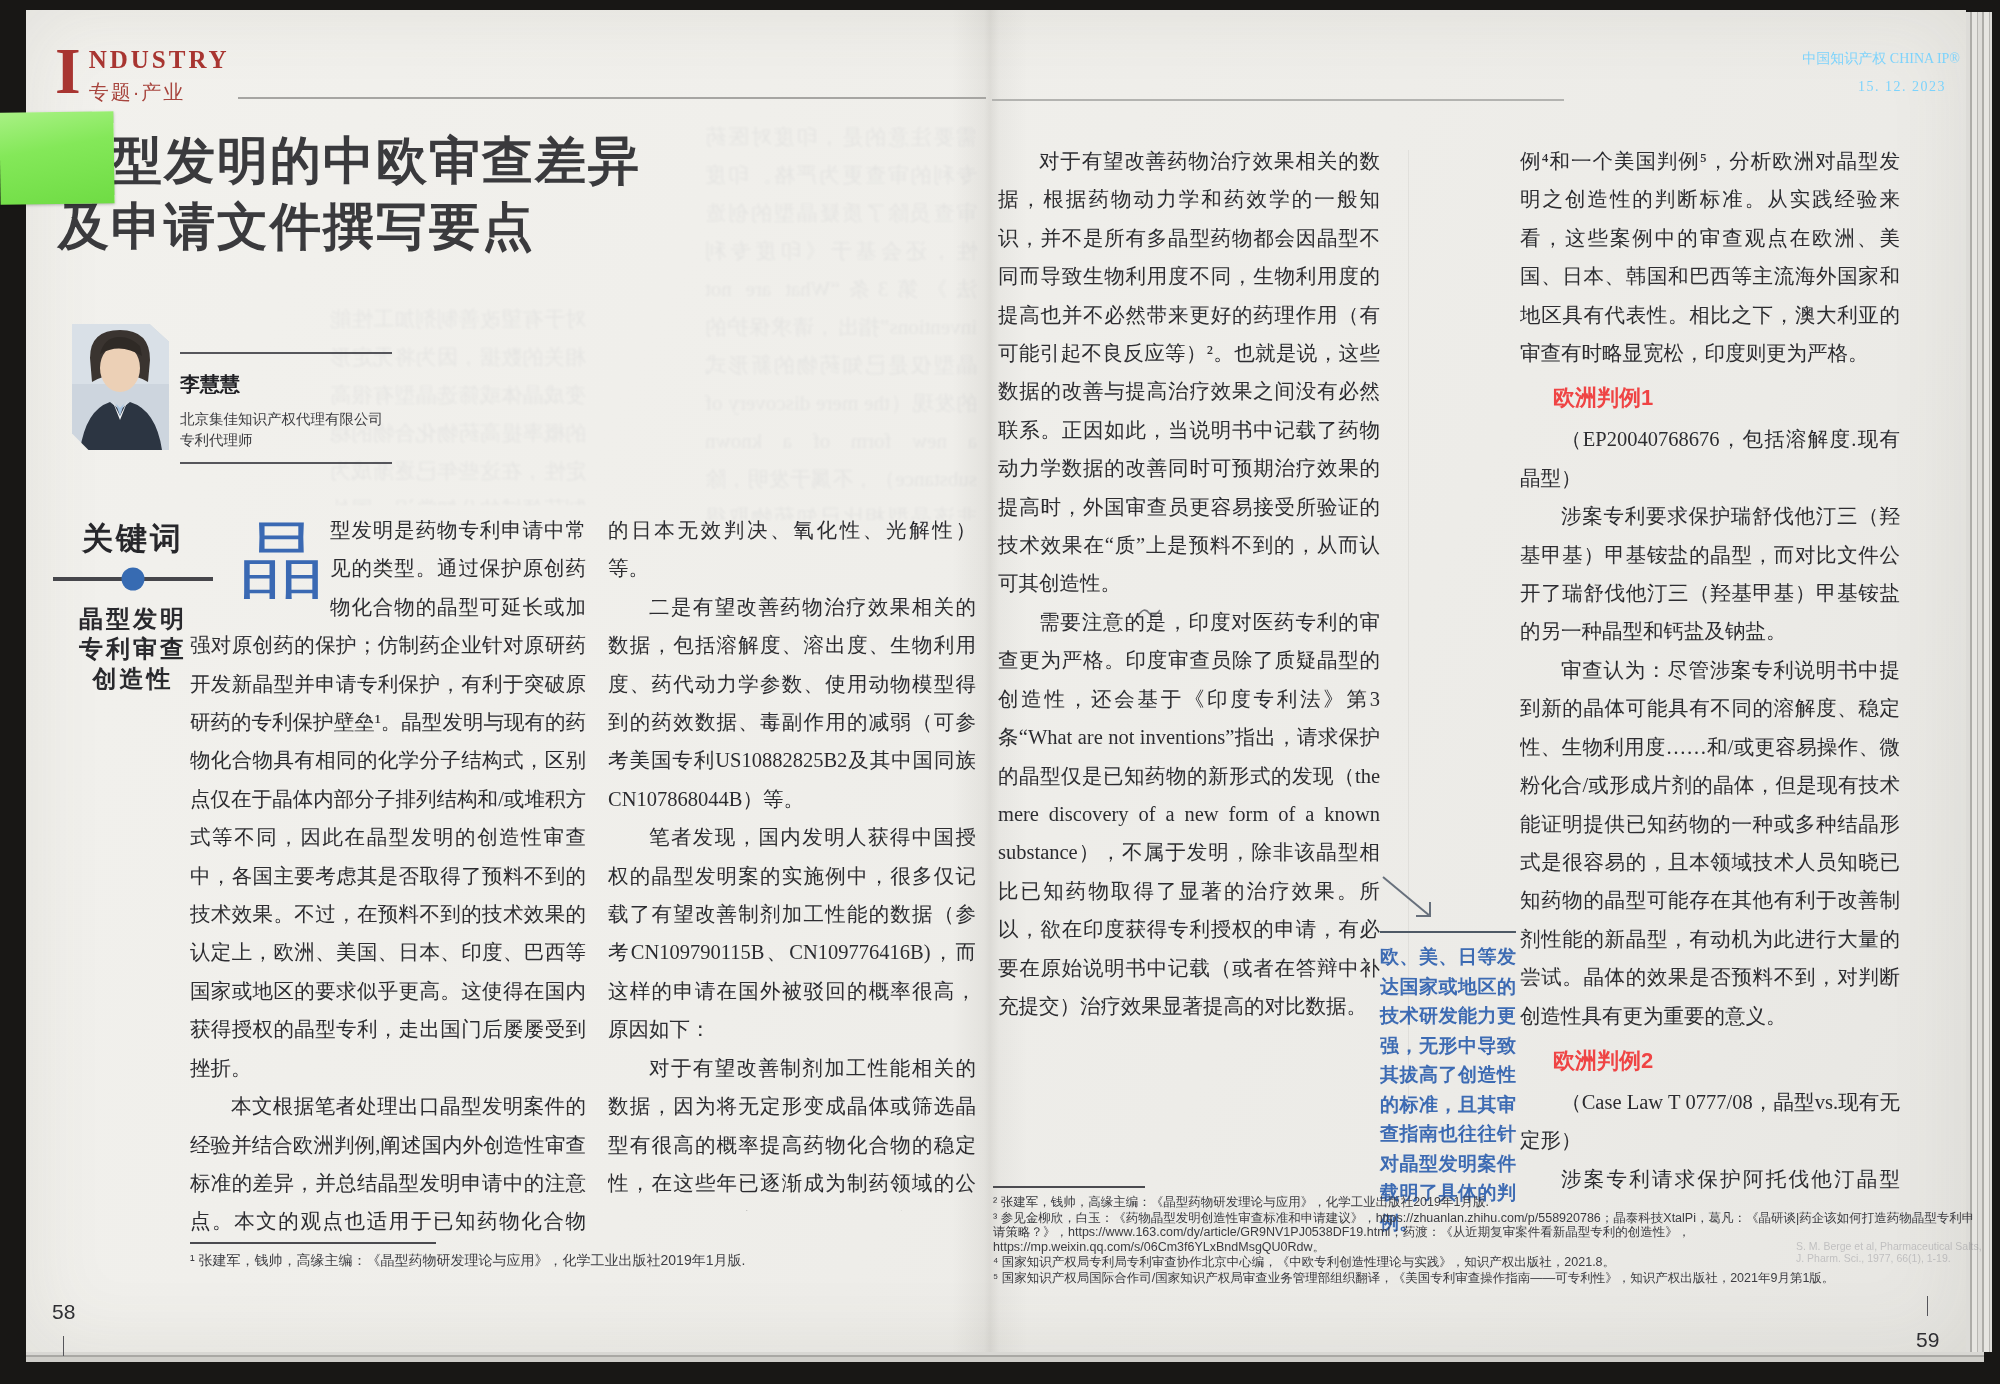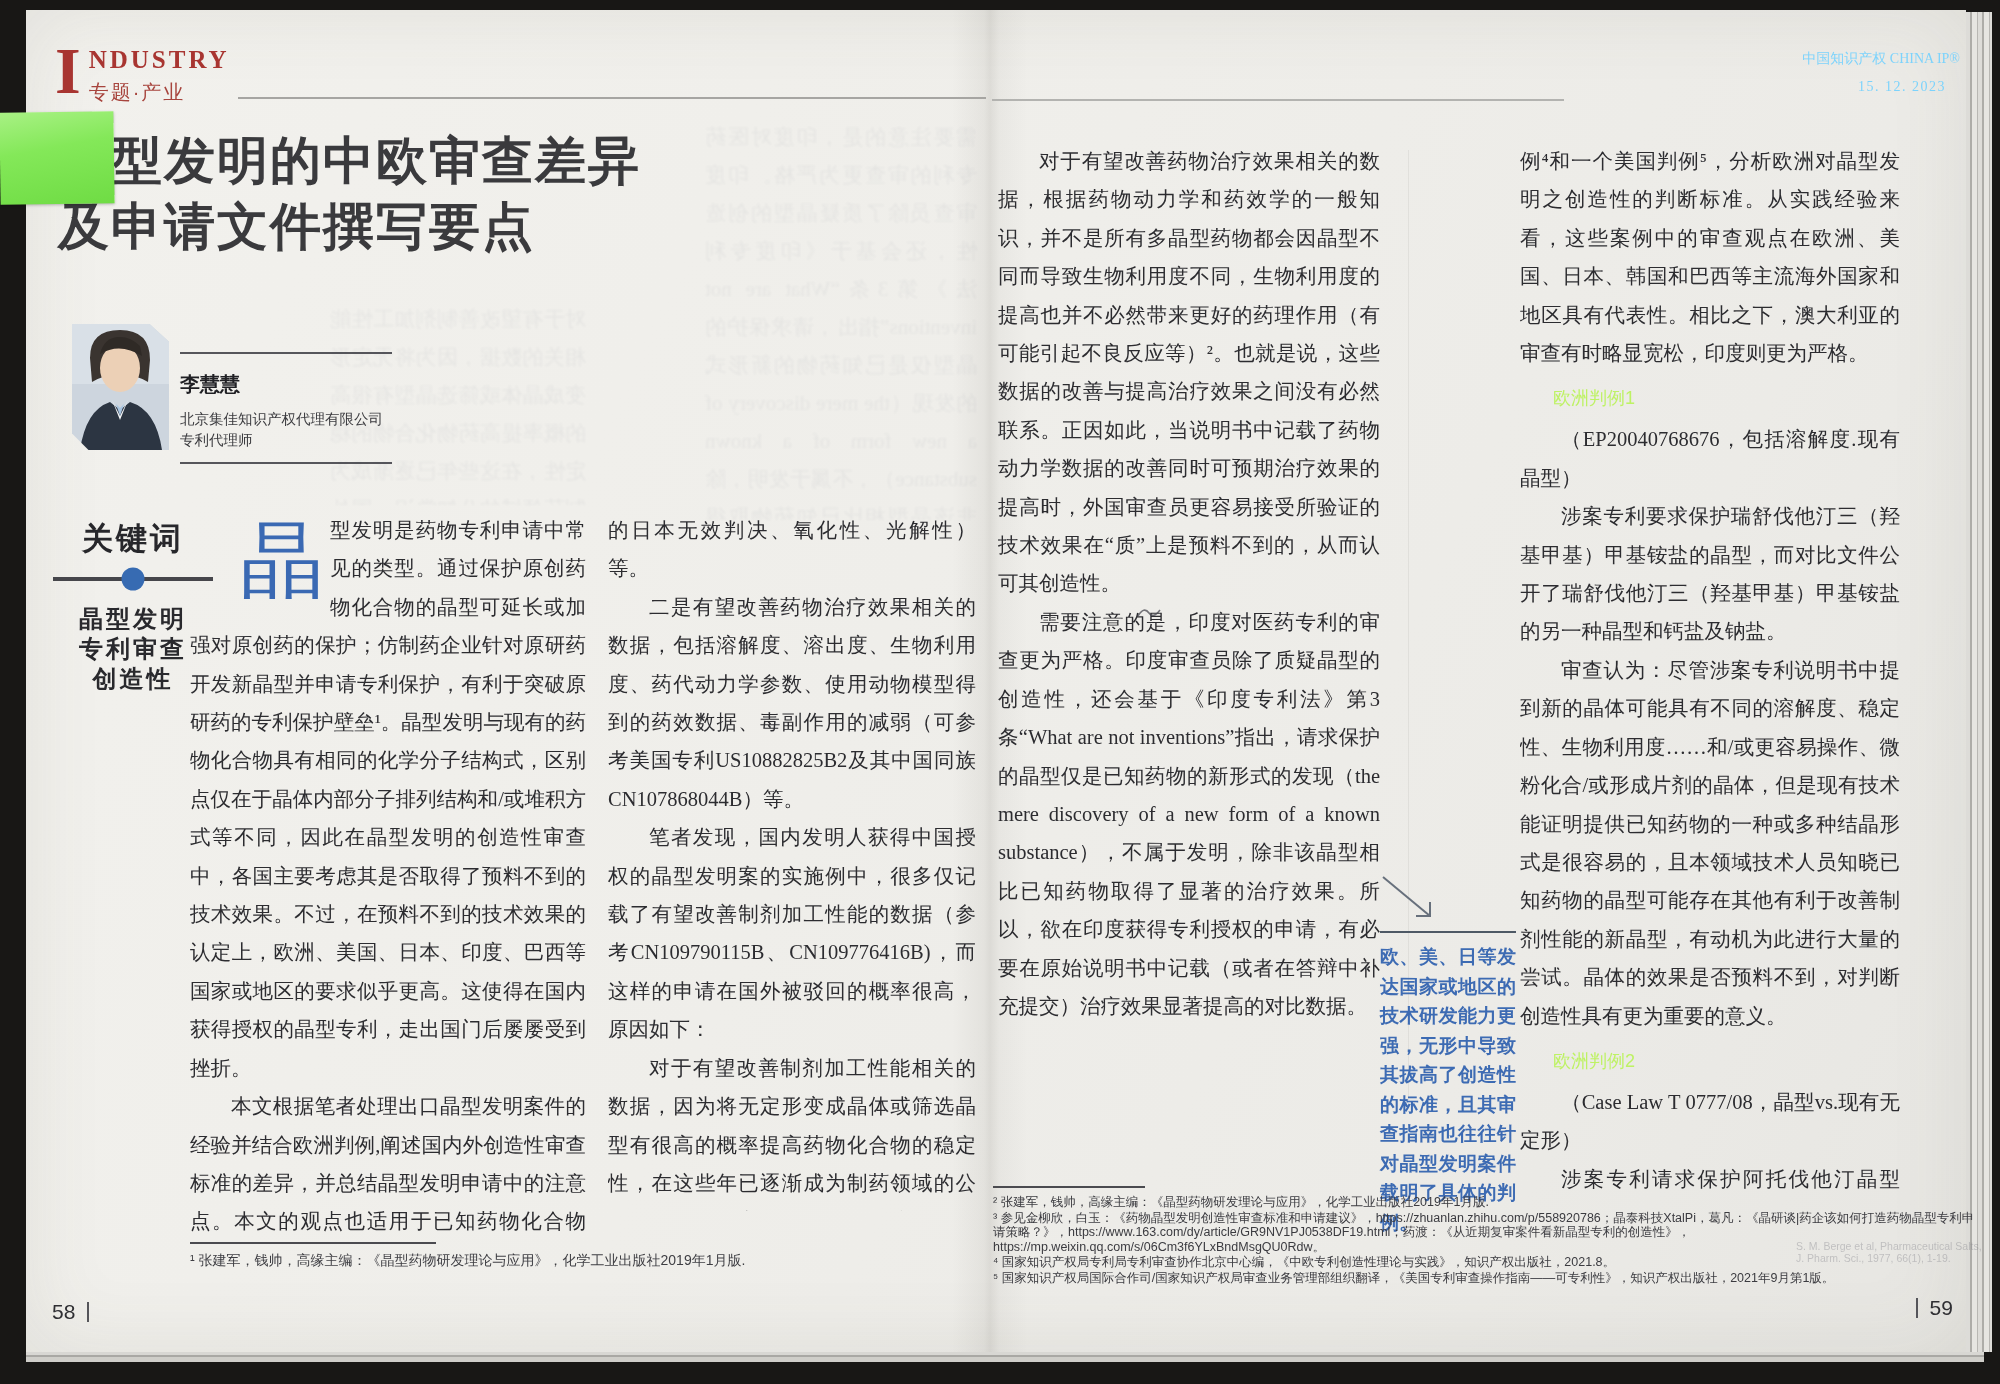--- a/index.html
+++ b/index.html
@@ -66,35 +66,35 @@
   .kw .kw-item{font-size:24px;font-weight:700;letter-spacing:3px;line-height:30px;color:#29292d;}
   
   .col{position:absolute;font-size:20.5px;line-height:38.4px;color:#2c2c30;text-align:justify;overflow:hidden;}
   #col-l1{left:190px;top:511px;width:396px;height:722px;}
   #col-l2{left:608px;top:511px;width:368px;height:700px;}
   #col-r1{left:998px;top:142px;width:382px;height:1040px;}
   #col-r2{left:1520px;top:142px;width:380px;height:1048px;}
   .para{margin:0;text-indent:2em;}
   .para.noindent,.para.has-drop{text-indent:0;}
   .dropcap{float:left;font-size:84px;line-height:96px;height:112px;margin:2px 6px 0 50px;color:#3a69b3;font-weight:400;}
-  .col-h3{font-family:"Liberation Sans",sans-serif;font-weight:400;font-size:18px;line-height:30px;color:#bef264;margin:11px 0 7px;text-indent:33px;}
+  .col-h3{font-family:"Liberation Sans",sans-serif;font-weight:700;font-size:22px;line-height:30px;color:#ef4444;margin:11px 0 7px;text-indent:33px;}
   
   .pullquote{position:absolute;left:1380px;top:874px;width:136px;}
   .pq-rule{margin-top:5px;height:2px;background:#4e5965;}
   .pq-text{margin-top:9px;font-family:"Liberation Sans",sans-serif;font-weight:700;
     font-size:19px;line-height:29.5px;color:#3d6bb3;text-align:justify;}
   
   .fn58-rule{position:absolute;left:190px;top:1242px;width:246px;height:2px;background:#4b4b50;}
   .fn58{position:absolute;left:190px;top:1252px;width:820px;font-family:"Liberation Sans",sans-serif;
     font-size:14px;color:#3e3e43;}
   .fn59-rule{position:absolute;left:993px;top:1186px;width:152px;height:2px;background:#4b4b50;}
   .fn59{position:absolute;left:993px;top:1195px;width:984px;font-family:"Liberation Sans",sans-serif;
     font-size:12.5px;line-height:14.6px;color:#3b3b40;}
   .fn59 .line{margin:0 0 1px;}
-  .pagenum{position:absolute;font-family:"Liberation Sans",sans-serif;font-size:21px;color:#2f2f33;display:flex;align-items:center;gap:12px;}
+  .pagenum{position:absolute;font-family:"Liberation Sans",sans-serif;font-size:21px;color:#2f2f33;display:flex;align-items:center;gap:12px;flex-direction:column;}
   #pn58{left:52px;top:1300px;}
   #pn59{left:1916px;top:1296px;}
   .pn-bar{width:1.5px;height:20px;background:#55555a;display:inline-block;}
   
   .ghost{position:absolute;transform:scaleX(-1);opacity:.05;filter:blur(1px);
     font-size:21px;line-height:38px;color:#26304a;text-align:justify;overflow:hidden;pointer-events:none;}
   .bleed-note{position:absolute;left:1796px;top:1240px;width:186px;opacity:.33;
     font-family:"Liberation Sans",sans-serif;font-size:10.5px;line-height:12px;color:#70707a;overflow:hidden;}
   .pen-mark{position:absolute;left:1136px;top:604px;opacity:.75;}
 </style>

